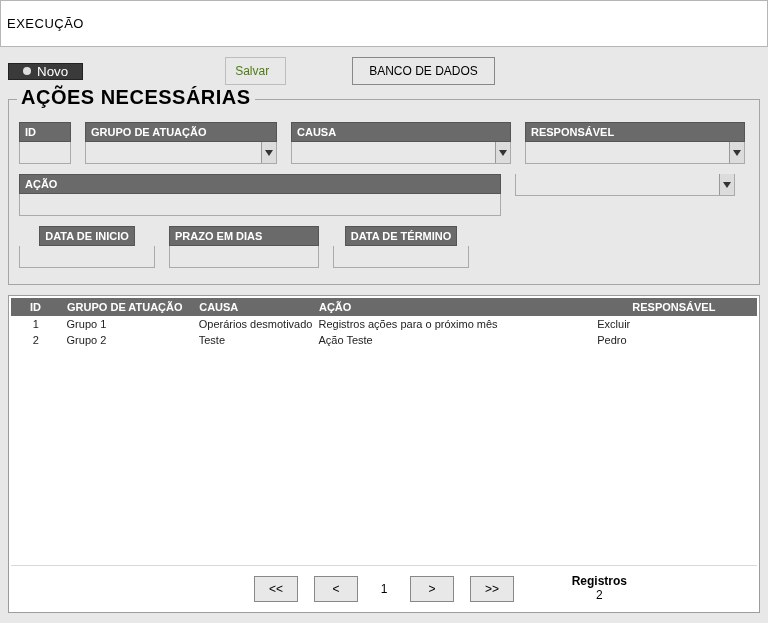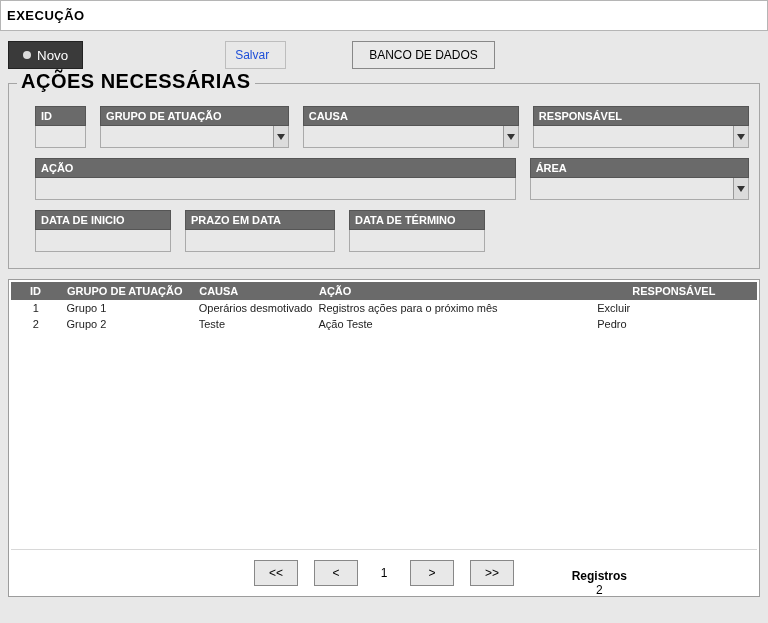--- a/index.html
+++ b/index.html
@@ -7,28 +7,29 @@
   body {
     width:768px; height:623px;
     font-family: Arial, Helvetica, sans-serif;
     font-size:12px;
     background:#e8e8e8;
     overflow:hidden;
   }
   .title-bar {
     background:#fff;
     border:1px solid #b5b5b5;
-    padding:7px 6px;
+    padding:15px 6px;
     font-size:13px;
-    font-weight:bold;
+    font-weight:normal;
     letter-spacing:0.5px;
   }
   .content { padding:6px 8px 0 8px; }
   .toolbar {
     display:flex;
+    align-items:center;
     gap:6px;
     padding:4px 0 14px 0;
   }
   .btn {
     display:inline-flex;
     align-items:center;
     justify-content:center;
     height:28px;
     padding:0 16px;
     background:#e8e8e8;
@@ -45,32 +46,32 @@
     display:inline-flex;
     align-items:center;
     gap:6px;
   }
   .btn-primary .dot {
     width:8px; height:8px; border-radius:50%;
     background:#ddd;
     display:inline-block;
   }
   .btn-disabled {
-    color:#1d4ed8;
+    color:#4d7c0f;
     border-color:#bdbdbd;
     cursor:default;
     padding-left:9px;
   }
   .tb-gap { width:14px; }
   .tb-gap-wide { width:130px; }
 
   .fieldset {
     border:1px solid #a5a5a5;
     position:relative;
-    padding:22px 10px 14px 26px;
+    padding:22px 10px 14px 10px;
     background:#e8e8e8;
   }
   .fieldset .legend {
     position:absolute;
     top:-14px;
     left:8px;
     background:#e8e8e8;
     padding:0 4px;
     font-size:20px;
     font-weight:900;
@@ -110,21 +111,21 @@
   }
   .combo-btn svg { width:8px; height:6px; }
 
   
   .w-id    { width:52px; }
   .w-grupo { width:192px; }
   .w-causa { width:220px; }
   .w-resp  { width:220px; }
   .w-acao  { width:482px; }
   .w-area  { width:220px; }
-  .w-date  { width:136px; }
+  .w-date  { width:136px;align-items:center; }
   .w-prazo { width:150px; }
 
   
   .list-panel {
     margin-top:10px;
     border:1px solid #9c9c9c;
     background:#fff;
     padding:2px;
     height:318px;
     display:flex;
@@ -180,21 +181,21 @@
     border:1px solid #888;
     background:#e8e8e8;
     display:flex; align-items:center; justify-content:center;
     font-size:12px;
     cursor:pointer;
   }
   .pager .page-num { min-width:20px; text-align:center; }
   .pager .records {
     position:absolute;
     right:130px;
-    top:19px;
+    top:8px;
     text-align:center;
     line-height:14px;
   }
   .pager .records .lbl { font-weight:bold; }
 </style>
 </head>
 <body>
 
 <div class="title-bar">
   <span>EXECUÇÃO</span>
@@ -265,41 +266,40 @@
     </div>
 
     <div class="form-row">
       <div class="fld w-acao">
         <div class="fld-header">AÇÃO</div>
         <div class="fld-input">
             <input type="text" value="" style="">
           </div>
       </div>
       <div class="fld w-area">
-        <div class="fld-header">ÁREA</div>
         <div class="fld-input">
           <input type="text" value="" style="">
           <div class="combo-btn">
               <svg viewBox="0 0 8 6">
                 <path d="M0 0 L8 0 L4 6 Z" fill="#333"></path>
               </svg>
             </div>
         </div>
       </div>
     </div>
 
     <div class="form-row" style="margin-bottom:2px">
       <div class="fld w-date">
         <div class="fld-header">DATA DE INICIO</div>
         <div class="fld-input">
             <input type="text" value="" style="">
           </div>
       </div>
       <div class="fld w-prazo">
-        <div class="fld-header">PRAZO EM DATA</div>
+        <div class="fld-header">PRAZO EM DIAS</div>
         <div class="fld-input">
             <input type="text" value="" style="">
           </div>
       </div>
       <div class="fld w-date">
         <div class="fld-header">DATA DE TÉRMINO</div>
         <div class="fld-input">
             <input type="text" value="" style="">
           </div>
       </div>

